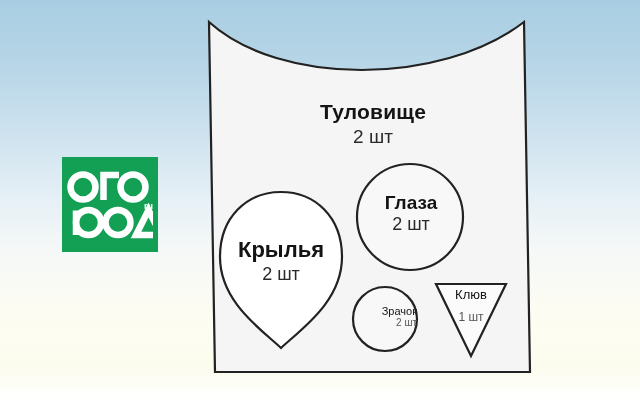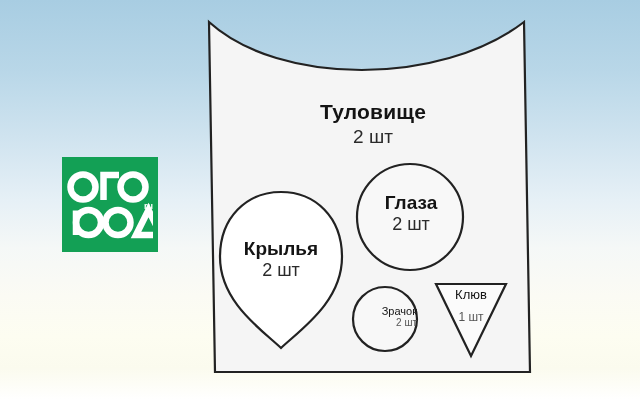--- a/index.html
+++ b/index.html
@@ -67,21 +67,21 @@
 
   #lbl-body      { left: 228px; top: 100px; width: 290px; }
   #lbl-body .t1  { font-size: 21px; letter-spacing: .2px; }
   #lbl-body .t2  { font-size: 19px; margin-top: 2px; }
 
   #lbl-eyes      { left: 355px; top: 192px; width: 112px; }
   #lbl-eyes .t1  { font-size: 19px; }
   #lbl-eyes .t2  { font-size: 18px; margin-top: 1px; }
 
   #lbl-wings     { left: 220px; top: 238px; width: 122px; }
-  #lbl-wings .t1 { font-size: 19px; }
+  #lbl-wings .t1 { font-size: 22px; }
   #lbl-wings .t2 { font-size: 18px; margin-top: 1px; }
 
   #lbl-pupil     { left: 355px; top: 305px; width: 62px; text-align: right; }
   #lbl-pupil .t1 { font-size: 11px; font-weight: normal; }
   #lbl-pupil .t2 { font-size: 10px; margin-top: 0px; color: #555; }
 
   #lbl-beak      { left: 440px; top: 288px; width: 62px; }
   #lbl-beak .t1  { font-size: 13px; font-weight: normal; }
   #lbl-beak .t2  { font-size: 12px; margin-top: 8px; color: #555; }
 </style>

